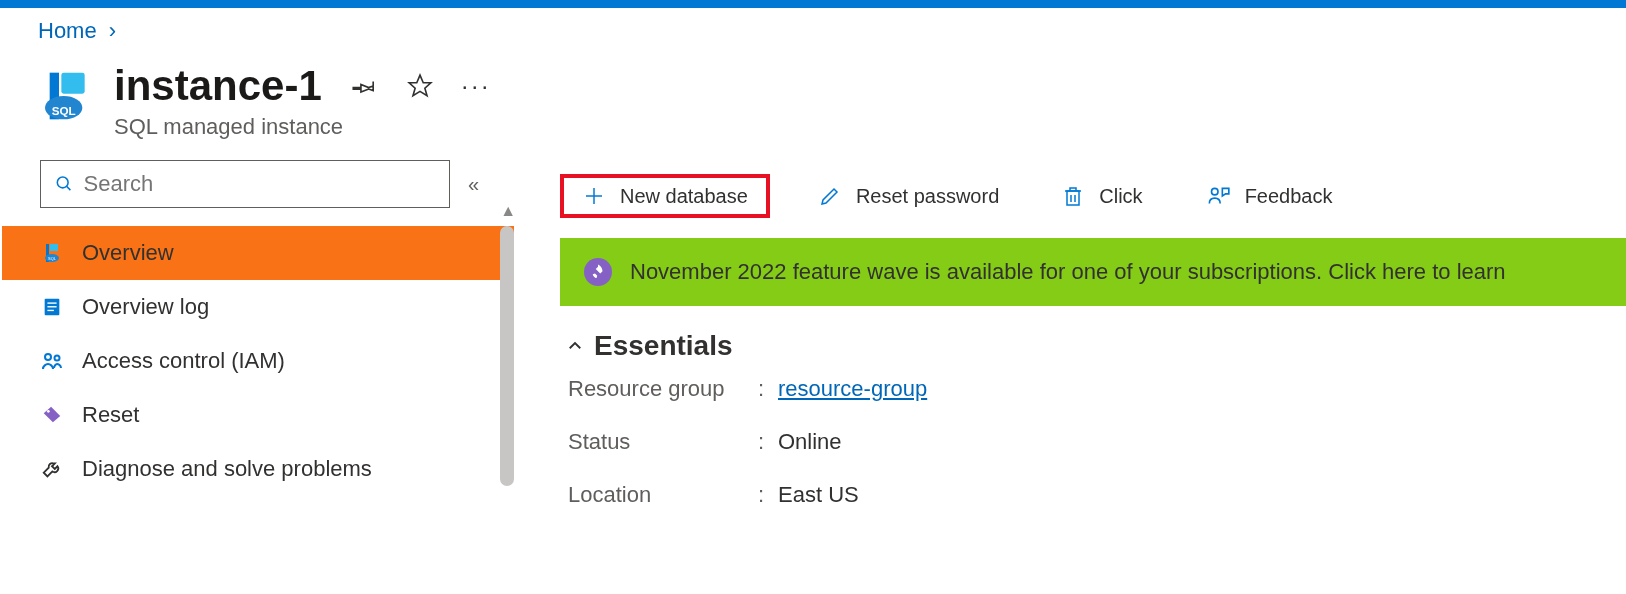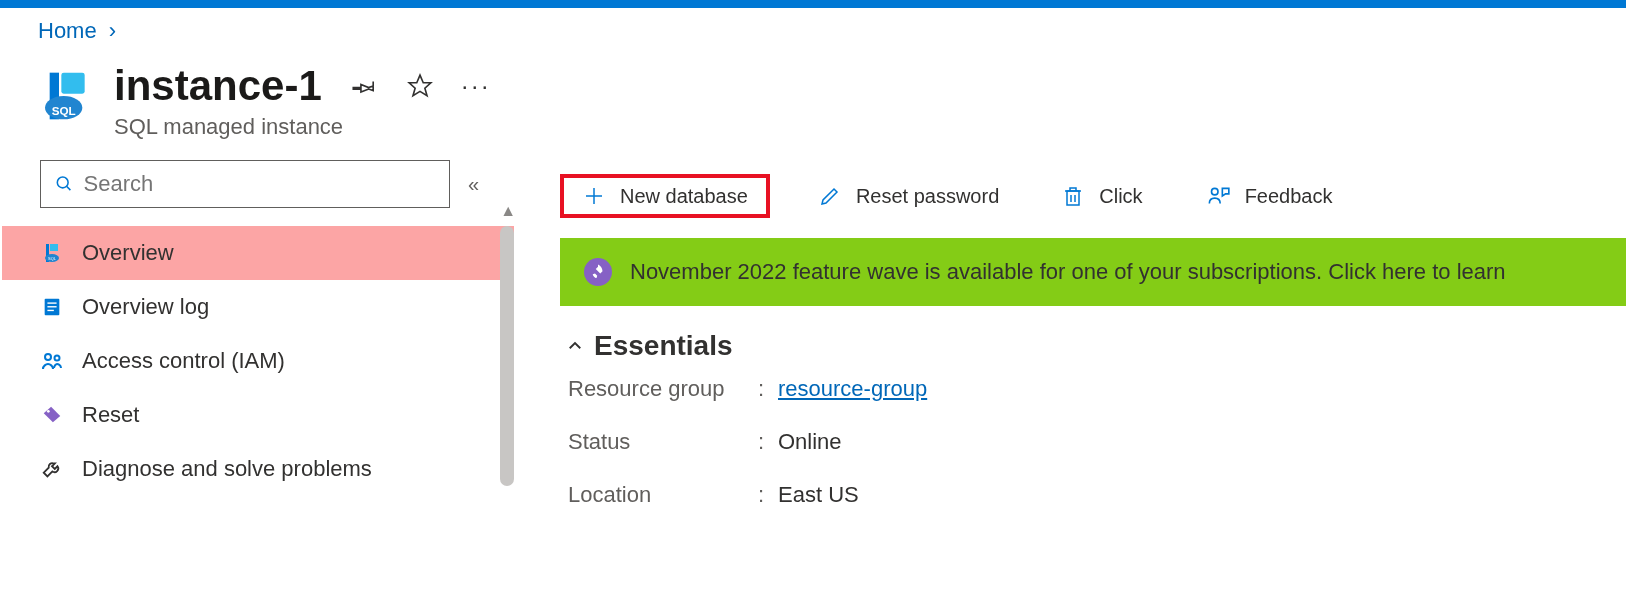--- a/index.html
+++ b/index.html
@@ -18,21 +18,21 @@
     .subtitle { font-size: 22px; color: #605e5c; margin-top: 4px; }
     .layout { display: flex; }
     .sidebar { width: 514px; padding-left: 40px; position: relative; }
     .search-row { display: flex; align-items: center; gap: 18px; margin-bottom: 18px; padding-right: 16px; }
     .search-box { flex: 0 0 410px; display: flex; align-items: center; border: 1px solid #605e5c; height: 48px; padding: 0 14px; gap: 10px; }
     .search-box svg { color: #0078d4; }
     .search-box input { border: none; outline: none; font-size: 22px; width: 100%; color: #323130; background: transparent; }
     .collapse-btn { cursor: pointer; font-size: 20px; color: #605e5c; }
     .nav { position: relative; margin-left: -38px; }
     .nav-item { display: flex; align-items: center; gap: 18px; padding: 14px 0 14px 38px; font-size: 22px; cursor: pointer; color: #323130; }
-    .nav-item.active { background: #fca5a5; }
+    .nav-item.active { background: #f97316; }
     .nav-item .nav-icon { width: 24px; height: 24px; display: flex; align-items: center; justify-content: center; flex-shrink: 0; }
     .scroll-thumb { position: absolute; right: 0; top: 0; width: 14px; height: 260px; background: #c8c6c4; border-radius: 7px; }
     .scroll-up { position: absolute; right: -2px; top: -24px; color: #8a8886; font-size: 16px; }
     .main { flex: 1; padding-left: 46px; }
     .toolbar { display: flex; align-items: center; gap: 34px; padding: 14px 0 14px 0; }
     .toolbar-btn { display: flex; align-items: center; gap: 14px; font-size: 20px; color: #323130; cursor: pointer; padding: 8px 14px; }
     .toolbar-btn svg { color: #0078d4; }
     .highlight-red { border: 4px solid #e81123; padding: 6px 18px !important; }
     .banner { background: #84cc16; padding: 20px 24px; display: flex; align-items: center; gap: 18px; font-size: 22px; color: #323130; margin-top: 6px; }
     .banner-icon { width: 28px; height: 28px; background: #8661c5; border-radius: 50%; display: flex; align-items: center; justify-content: center; flex-shrink: 0; }

